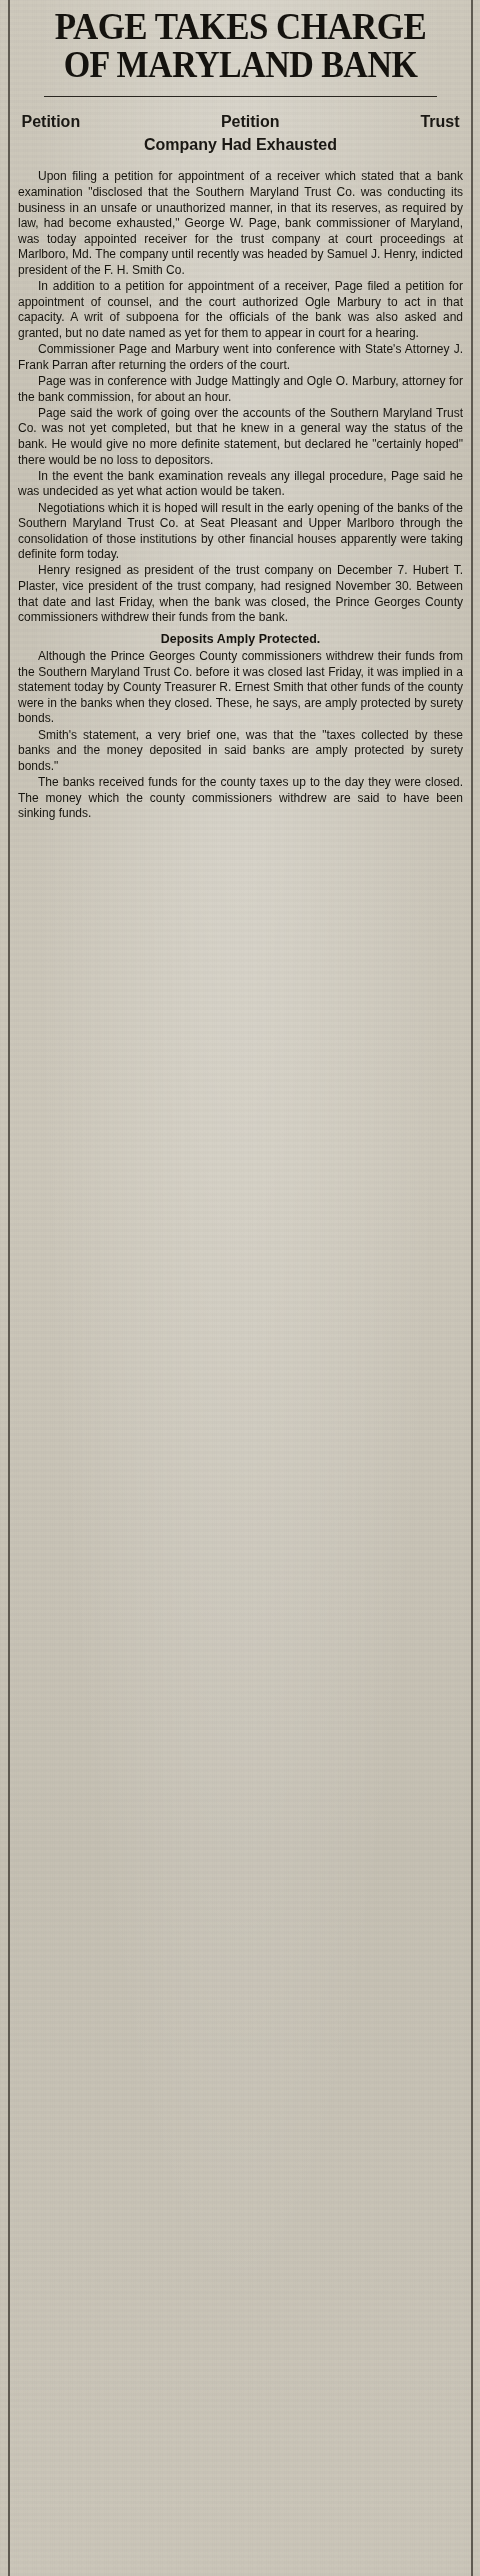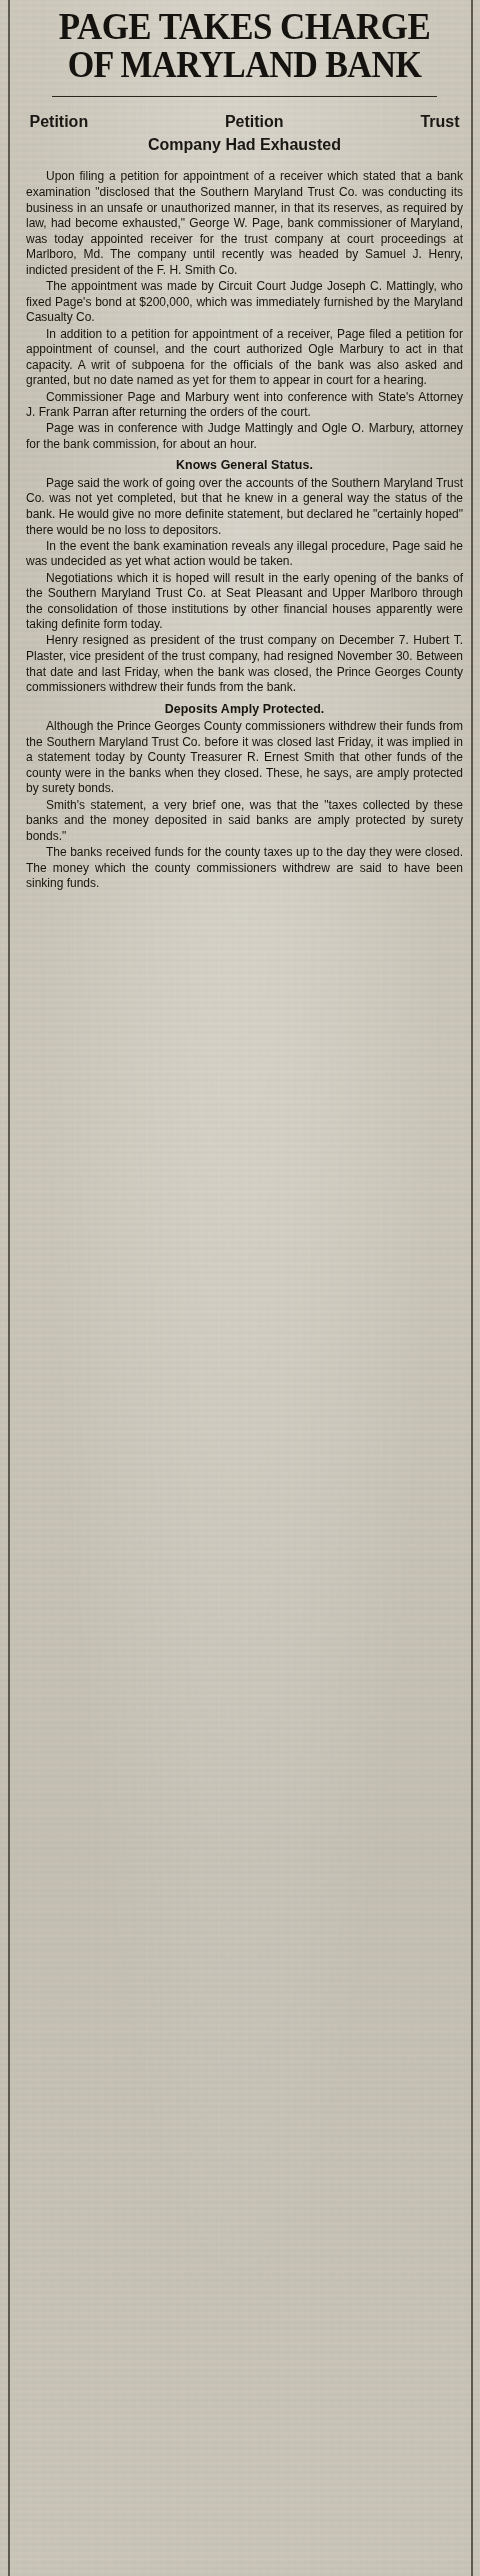--- a/index.html
+++ b/index.html
@@ -43,21 +43,21 @@
     bottom: 0;
     width: 1.8px;
     background: #4b463e;
     opacity: 0.85;
   }
   .rule-left { left: 8.3px; }
   .rule-right { right: 8.3px; }
 
   .col {
     position: absolute;
-    left: 26px;
+    left: 18px;
     right: 18px;
     top: 8.3px;
     color: #1d1b17;
   }
 
   
   .headline {
     text-align: center;
     font-family: "Liberation Serif", serif;
     font-weight: bold;
@@ -149,26 +149,24 @@
       <span class="dl spread">
         <span>Petition</span>
         <span>Petition</span>
         <span>Trust</span>
       </span>
       <span class="dl">Company Had Exhausted</span>
     </div>
 
     <div class="body">
       <p>Upon filing a petition for appointment of a receiver which stated that a bank examination "disclosed that the Southern Maryland Trust Co. was conducting its business in an unsafe or unauthorized manner, in that its reserves, as required by law, had become exhausted," George W. Page, bank commissioner of Maryland, was today appointed receiver for the trust company at court proceedings at Marlboro, Md. The company until recently was headed by Samuel J. Henry, indicted president of the F. H. Smith Co.</p>
-      <p>The appointment was made by Circuit Court Judge Joseph C. Mattingly, who fixed Page's bond at $200,000, which was immediately furnished by the Maryland Casualty Co.</p>
       <p>In addition to a petition for appointment of a receiver, Page filed a petition for appointment of counsel, and the court authorized Ogle Marbury to act in that capacity. A writ of subpoena for the officials of the bank was also asked and granted, but no date named as yet for them to appear in court for a hearing.</p>
       <p>Commissioner Page and Marbury went into conference with State's Attorney J. Frank Parran after returning the orders of the court.</p>
       <p>Page was in conference with Judge Mattingly and Ogle O. Marbury, attorney for the bank commission, for about an hour.</p>
 
-      <div class="subhead">Knows General Status.</div>
 
       <p>Page said the work of going over the accounts of the Southern Maryland Trust Co. was not yet completed, but that he knew in a general way the status of the bank. He would give no more definite statement, but declared he "certainly hoped" there would be no loss to depositors.</p>
       <p>In the event the bank examination reveals any illegal procedure, Page said he was undecided as yet what action would be taken.</p>
       <p>Negotiations which it is hoped will result in the early opening of the banks of the Southern Maryland Trust Co. at Seat Pleasant and Upper Marlboro through the consolidation of those institutions by other financial houses apparently were taking definite form today.</p>
       <p>Henry resigned as president of the trust company on December 7. Hubert T. Plaster, vice president of the trust company, had resigned November 30. Between that date and last Friday, when the bank was closed, the Prince Georges County commissioners withdrew their funds from the bank.</p>
 
       <div class="subhead">Deposits Amply Protected.</div>
 
       <p>Although the Prince Georges County commissioners withdrew their funds from the Southern Maryland Trust Co. before it was closed last Friday, it was implied in a statement today by County Treasurer R. Ernest Smith that other funds of the county were in the banks when they closed. These, he says, are amply protected by surety bonds.</p>
       <p>Smith's statement, a very brief one, was that the "taxes collected by these banks and the money deposited in said banks are amply protected by surety bonds."</p>

